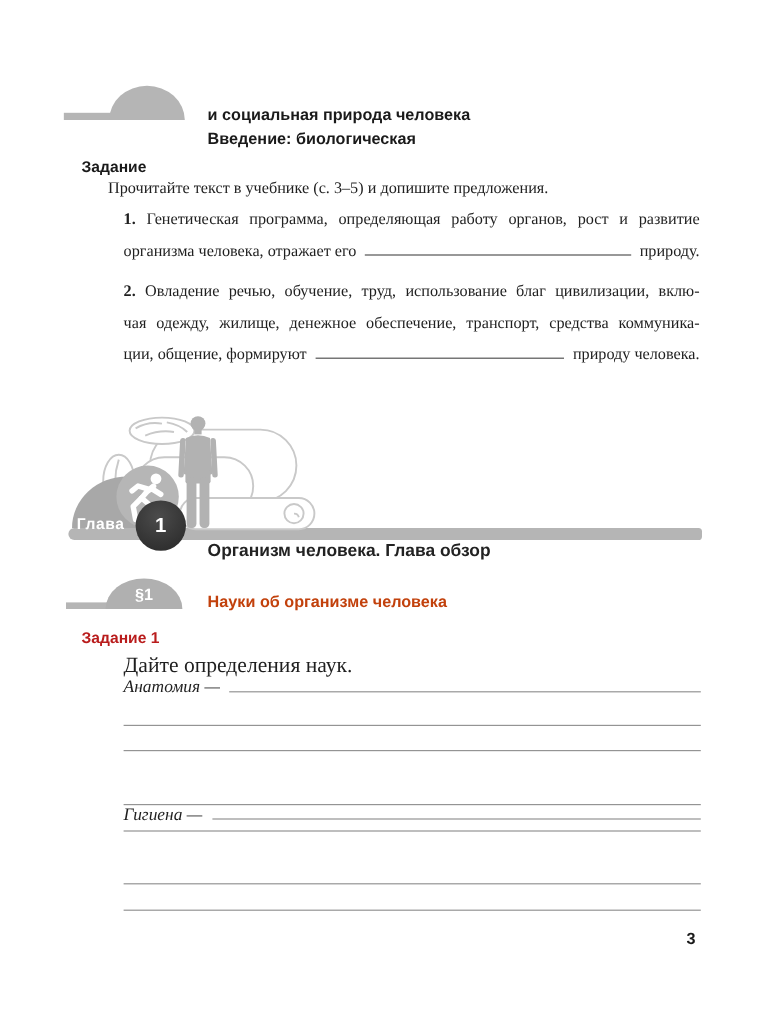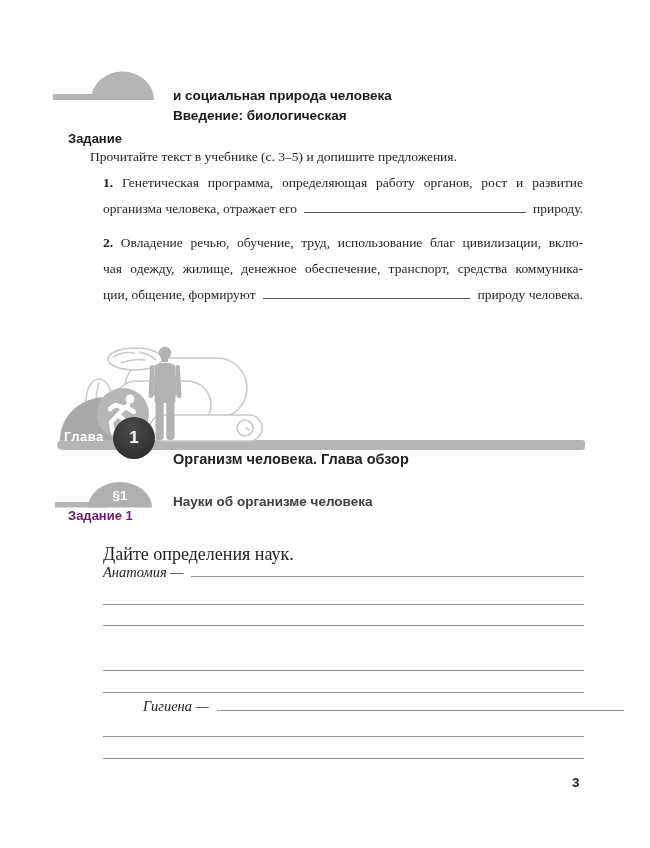--- a/index.html
+++ b/index.html
@@ -6,23 +6,23 @@
   #page{
     position:relative;width:650px;height:848px;background:#ffffff;
     font-family:"Liberation Serif",serif;color:#1f1f1f;overflow:hidden;
   }
   .sans{font-family:"Liberation Sans",sans-serif;}
   .abs{position:absolute;}
 
   
   .intro-title{left:173px;top:86px;font-size:13.5px;font-weight:bold;line-height:19.5px;color:#1a1a1a;}
   .h-task{left:68px;top:131px;font-size:13px;font-weight:bold;color:#1a1a1a;}
-  .h-task1{left:68px;top:508px;font-size:13px;font-weight:bold;color:#701a75;}
+  .h-task1{left:68px;top:524px;font-size:13px;font-weight:bold;color:#b91c1c;}
   .chapter-title{left:173px;top:451px;font-size:14.5px;font-weight:bold;color:#222;}
-  .section-title{left:173px;top:494px;font-size:13.5px;font-weight:bold;color:#404040;}
+  .section-title{left:173px;top:494px;font-size:13.5px;font-weight:bold;color:#c2410c;}
 
   
   .instruction{left:90px;top:149px;font-size:13.5px;}
   .task1-instr{left:103px;top:544px;font-size:18px;}
   .para{left:103px;width:480px;font-size:13.5px;line-height:26px;}
   .p1{top:170px;}
   .p2{top:230px;}
   .jline{text-align:justify;text-align-last:justify;}
   .marker{font-weight:bold;}
   .fill-line{display:flex;align-items:baseline;white-space:nowrap;}
@@ -137,21 +137,21 @@
   <div class="term-row" style="top:562px;">
     <span class="term-label">Анатомия —</span>
     <span class="blank"></span>
   </div>
   <div class="wline" style="top:584px;"></div>
   <div class="wline" style="top:605px;"></div>
 
   <div class="wline" style="top:650px;"></div>
   <div class="wline" style="top:672px;"></div>
 
-  <div class="term-row" style="top:696px;margin-left:40px;">
+  <div class="term-row" style="top:668px;">
     <span class="term-label">Гигиена —</span>
     <span class="blank"></span>
   </div>
   <div class="wline" style="top:716px;"></div>
   <div class="wline" style="top:738px;"></div>
 
   <div class="abs sans page-num">3</div>
 </div>
 
 </body></html>

